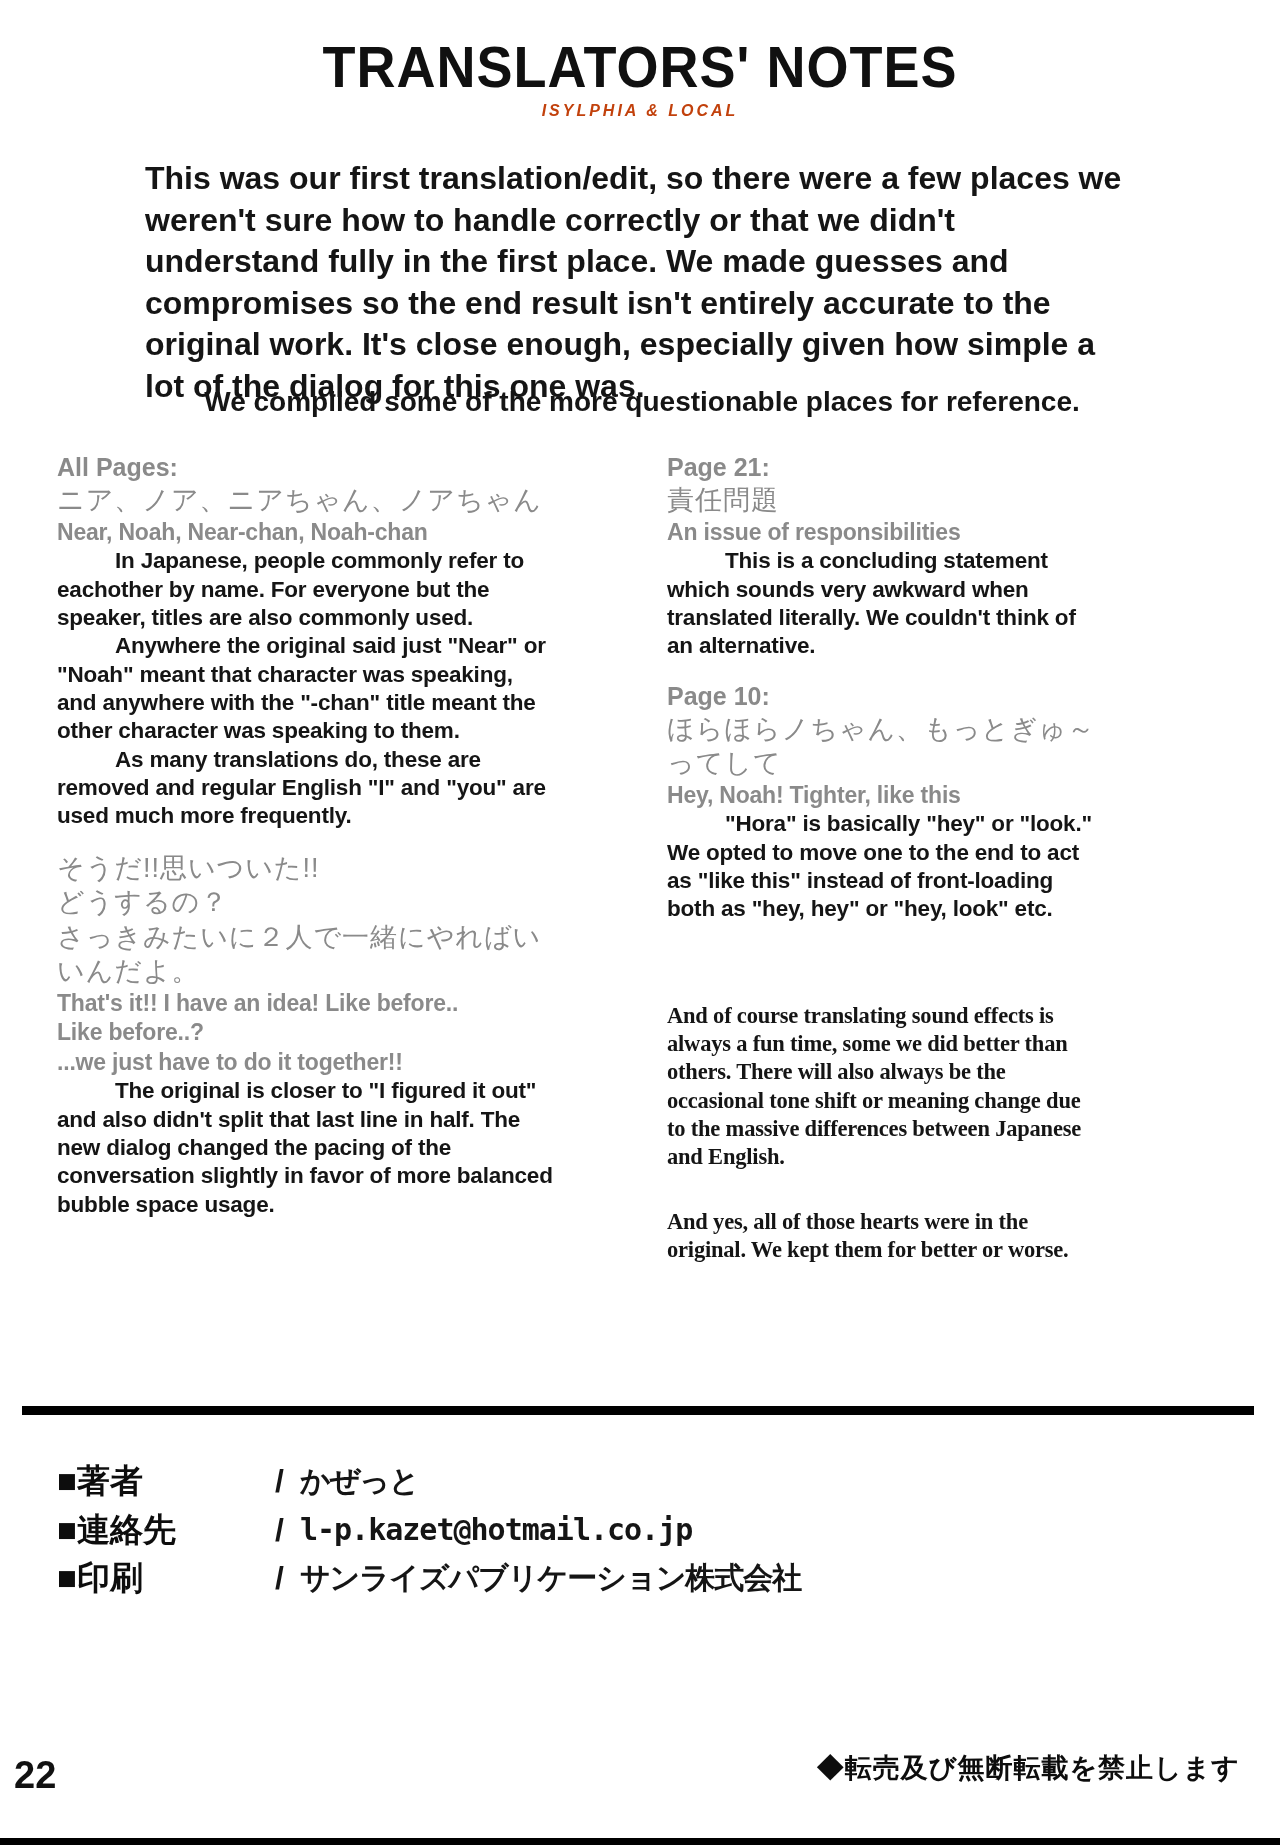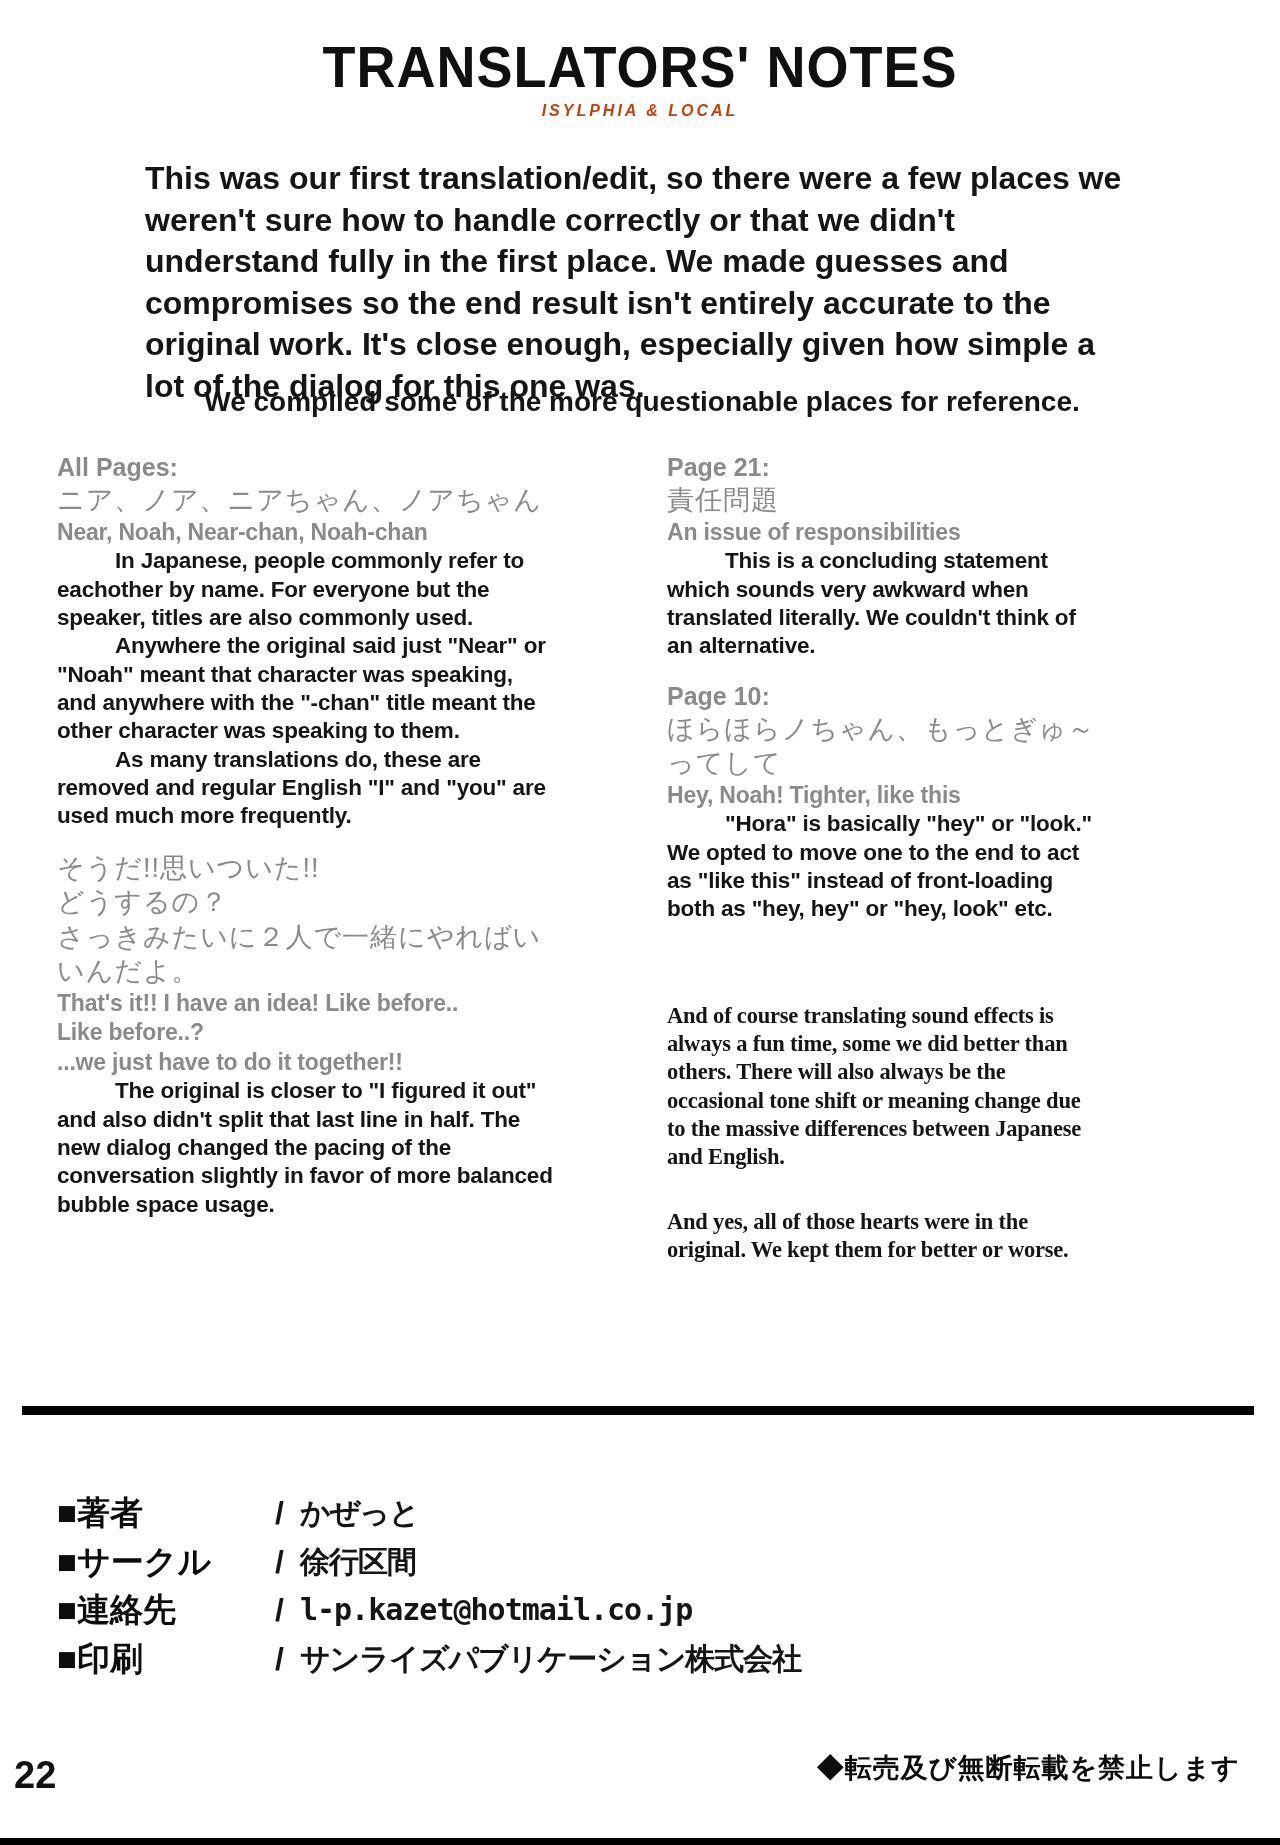--- a/index.html
+++ b/index.html
@@ -55,21 +55,21 @@
     margin:0;font-size:22.5px;font-weight:700;color:#151515;
     line-height:1.26;text-indent:0;letter-spacing:-0.2px;font-family:Liberation Serif, serif;
   }
   .gap-lg{margin-top:78px;}
   .gap-md{margin-top:36px;}
   
   .divider{
     position:absolute;top:1406px;left:22px;width:1232px;height:9px;
     background:#000;
   }
-  .credits{position:absolute;top:1488px;left:57px;width:1100px;}
+  .credits{position:absolute;top:1456px;left:57px;width:1100px;}
   .credit-row{line-height:48px;white-space:nowrap;}
   .credit-label{
     display:inline-block;width:218px;font-size:33px;font-weight:700;
     color:#0d0d0d;vertical-align:middle;
   }
   .credit-sep{
     display:inline-block;font-size:32px;font-weight:700;margin-right:16px;
     vertical-align:middle;
   }
   .credit-value{
@@ -150,23 +150,20 @@
     </div>
   </div>
 
   <div class="divider"></div>
 
   <div class="credits">
     <div class="credit-row">
       <span class="credit-label">■著者</span><span class="credit-sep">/</span><span class="credit-value">かぜっと</span>
     </div>
     <div class="credit-row">
-      <span class="credit-label">■サークル</span><span class="credit-sep">/</span><span class="credit-value">徐行区間</span>
-    </div>
-    <div class="credit-row">
       <span class="credit-label">■連絡先</span><span class="credit-sep">/</span><span class="credit-value">l-p.kazet@hotmail.co.jp</span>
     </div>
     <div class="credit-row">
       <span class="credit-label">■印刷</span><span class="credit-sep">/</span><span class="credit-value">サンライズパブリケーション株式会社</span>
     </div>
   </div>
 
   <div class="page-number">22</div>
   <div class="notice">◆転売及び無断転載を禁止します</div>
   <div class="bottom-bar"></div>

